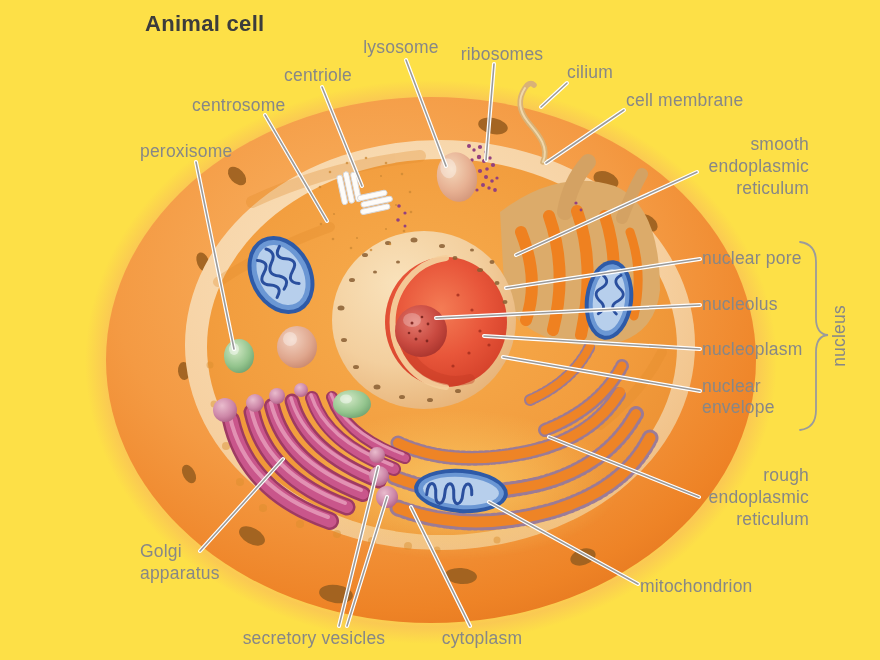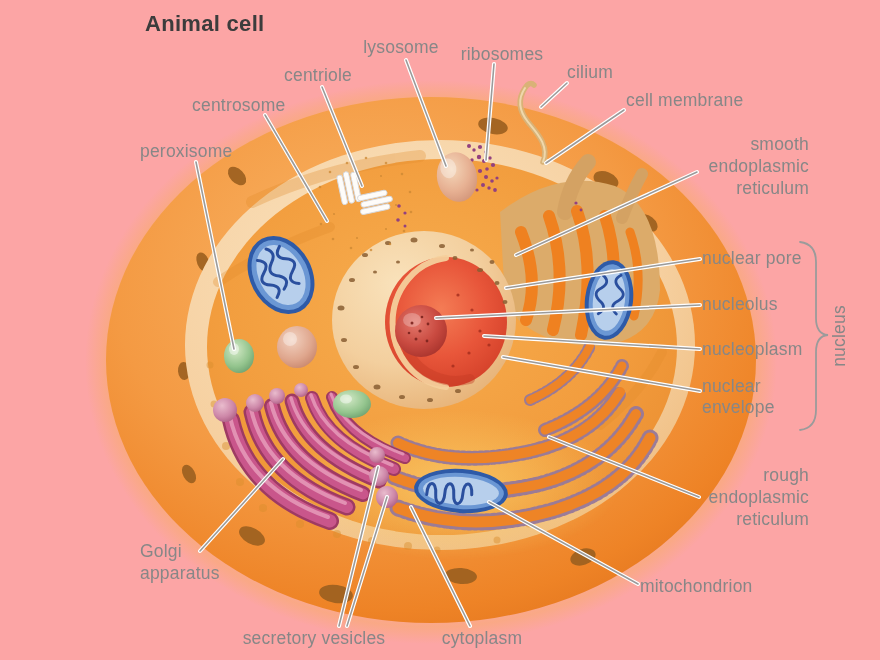--- a/index.html
+++ b/index.html
@@ -1,16 +1,16 @@
 <!DOCTYPE html>
 <html><head>
 <meta charset="utf-8">
 <style>
   html,body{margin:0;padding:0;background:#ffffff;}
-  .stage{position:relative;width:880px;height:660px;background:#fca5a5;overflow:hidden;
+  .stage{position:relative;width:880px;height:660px;background:#fde047;overflow:hidden;
          font-family:"Liberation Sans", sans-serif;}
   svg{position:absolute;left:0;top:0;}
   .lbl{font:17.5px "Liberation Sans", sans-serif;fill:#878787;letter-spacing:.2px;}
   .ttl{font:700 22px "Liberation Sans", sans-serif;fill:#3c3c3c;letter-spacing:.3px;}
   .lead-case{stroke:#ffffff;stroke-width:4;fill:none;stroke-linecap:round;}
   .lead{stroke:#9b9b9b;stroke-width:1.6;fill:none;stroke-linecap:round;}
   .brace{stroke:#9b9b9b;stroke-width:1.8;fill:none;stroke-linecap:round;}
   text{user-select:none;}
 </style>
 </head>

